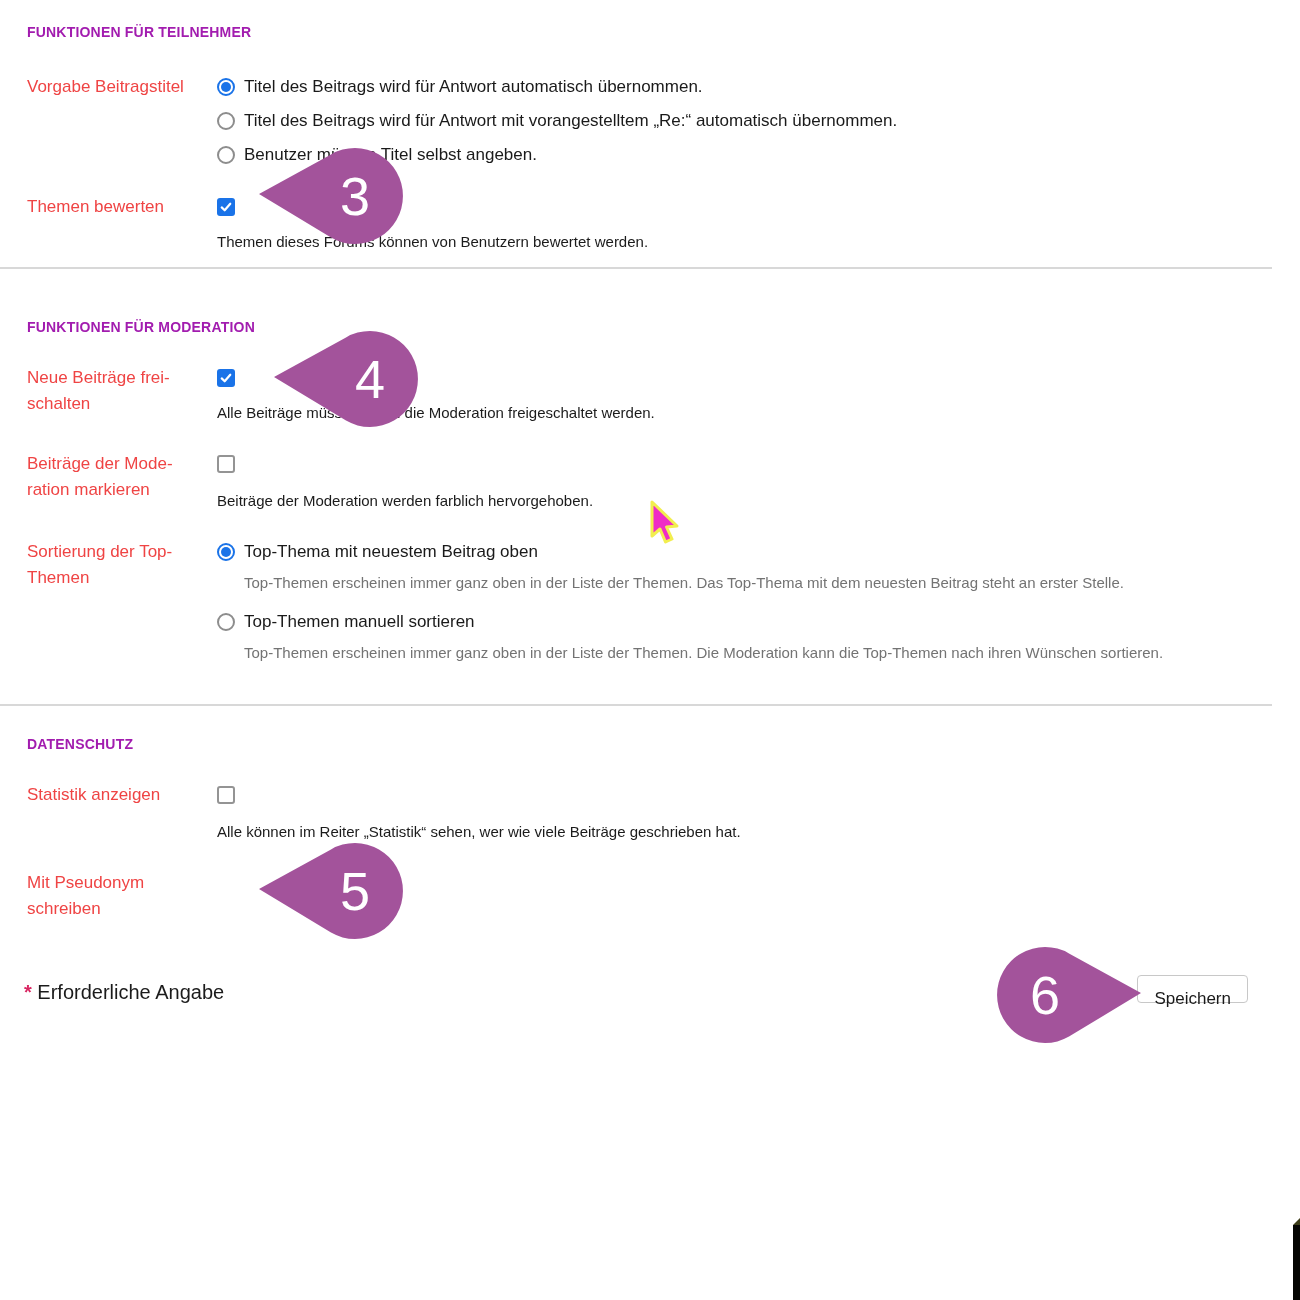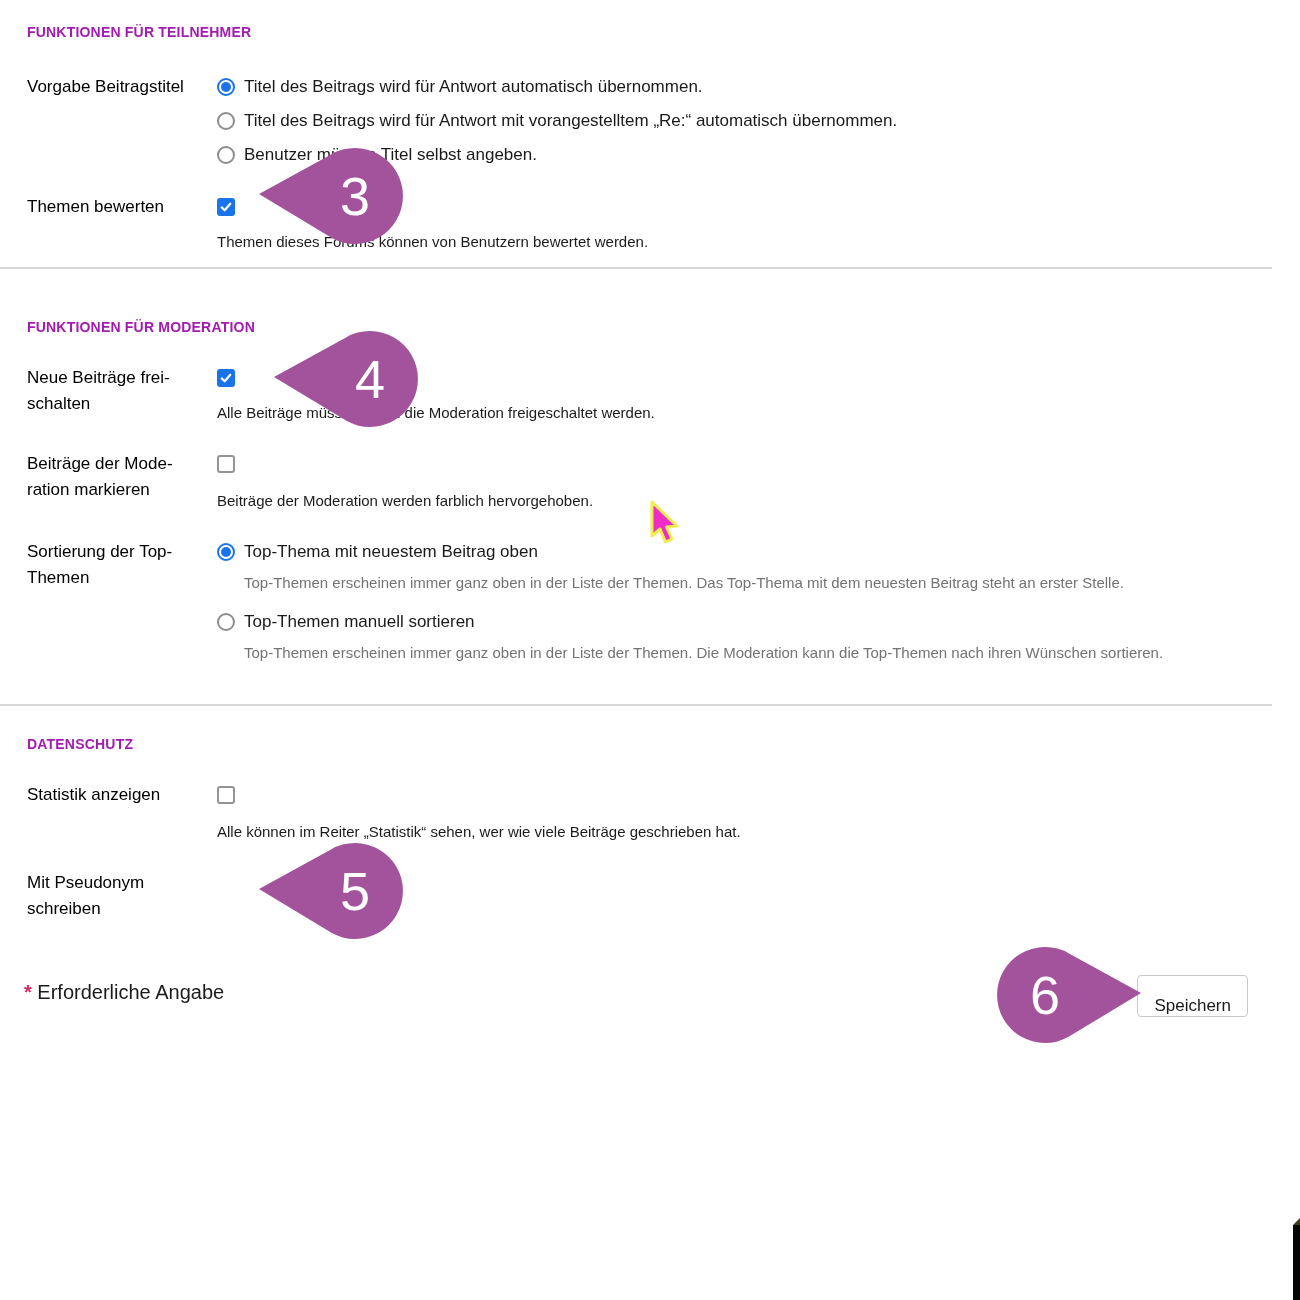--- a/index.html
+++ b/index.html
@@ -9,21 +9,21 @@
     font-family: "Liberation Sans", sans-serif; color: #1a1a1a;
   }
   .sec { position: absolute; left: 0; right: 0; padding: 0 64px 0 27px; }
   .sec h2 {
     font-size: 14px; line-height: 24px; font-weight: 700; color: #a21caf;
     letter-spacing: .2px; margin-bottom: 26px;
   }
   .sec.first h2 { margin-bottom: 30px; }
   .row { display: flex; align-items: flex-start; margin-bottom: 26px; }
   .flabel {
-    flex: 0 0 168px; font-size: 17px; line-height: 26px; color: #000000;
+    flex: 0 0 168px; font-size: 17px; line-height: 26px; color: #ef4444;
   }
   .control { margin-left: 22px; width: 992px; }
   .opt { display: flex; align-items: center; gap: 9px; margin-bottom: 8px; line-height: 26px; }
   .opt:last-child { margin-bottom: 0; }
   .optlabel { font-size: 17px; color: #1a1a1a; }
   .radio {
     flex: 0 0 18px; width: 18px; height: 18px; border-radius: 50%;
     border: 2px solid #8d8d8d; background: #fff; display: inline-flex;
     align-items: center; justify-content: center;
   }
@@ -43,21 +43,21 @@
   .divider { position: absolute; left: 0; right: 28px; border-top: 2px solid #d8d8d8; }
   .footer {
     position: absolute; left: 24px; right: 52px; top: 975px;
     display: flex; justify-content: space-between; align-items: flex-start;
   }
   .required { font-size: 20px; line-height: 22px; color: #1b1b1b; padding-top: 6px; }
   .required .star { color: #d92662; font-weight: 700; }
   .save-btn {
     font-family: "Liberation Sans", sans-serif; font-size: 17px; color: #1a1a1a;
     background: #fff; border: 1px solid #c8c8c8; border-radius: 4px;
-    padding: 20px 16px; height: 26px; cursor: pointer;
+    padding: 13px 16px; height: 26px; cursor: pointer;
   }
   .annot { position: absolute; z-index: 10; }
   .annot text {
     font-family: "Liberation Sans", sans-serif; font-size: 54px; fill: #ffffff;
   }
   .blackbar {
     position: absolute; right: 0; top: 1225px; width: 7px; height: 75px; background: #050503;
   }
   .blackbar::before {
     content: ""; position: absolute; top: -7px; right: 0;

